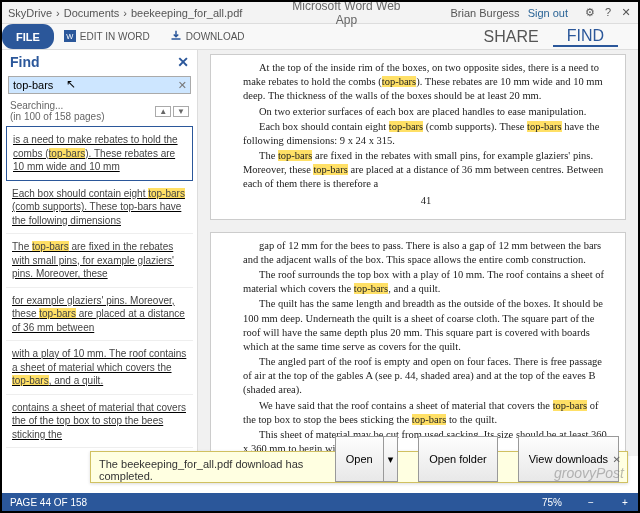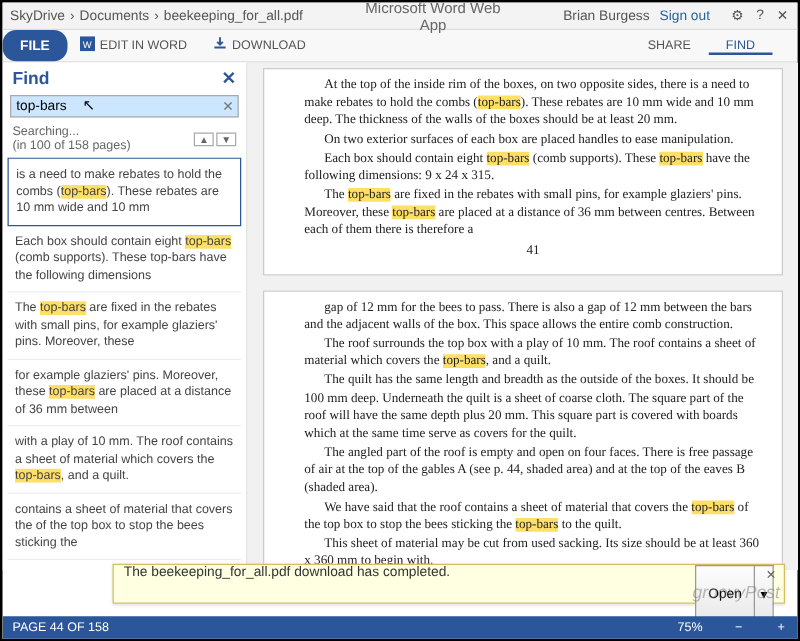--- a/index.html
+++ b/index.html
@@ -49,21 +49,21 @@
     font-weight: bold;
     border-radius: 11px;
   }
   .ribbon-btn {
     display: flex; align-items: center; gap: 4px;
     padding: 0 10px; height: 100%;
     color: #555; font-size: 10px;
   }
   .ribbon-btn svg { width: 12px; height: 12px; }
   .ribbon-spacer { flex: 1; }
-  .small-tab { padding: 0 14px; color: #555; font-size: 10px; }
+  .small-tab { padding: 0 14px; color: #555; font-size: 16px; }
   .small-tab.active { color: #2b579a; border-bottom: 2px solid #2b579a; margin-bottom: -1px; }
 
   .main { display: flex; height: 406px; }
   .find-panel {
     width: 196px; border-right: 1px solid #ddd;
     display: flex; flex-direction: column;
     background: #fff;
   }
   .find-header {
     display: flex; justify-content: space-between; align-items: center;
@@ -82,21 +82,21 @@
     position: absolute; left: 58px; top: 1px;
     font-size: 12px; pointer-events: none;
   }
   .find-clear { position: absolute; right: 4px; color: #777; cursor: pointer; }
   .find-status {
     padding: 4px 8px; font-size: 10px; color: #666;
     display: flex; justify-content: space-between; align-items: center;
   }
   .nav-arrows { display: flex; gap: 2px; }
   .nav-arrows span { border: 1px solid #aaa; padding: 0 3px; font-size: 8px; }
-  .results { flex: 1; overflow-y: auto; padding: 0 4px; }
+  .results { flex: 1; overflow-y: auto; padding: 0 4px; text-decoration: underline; }
   .result {
     padding: 6px 6px; font-size: 10px; color: #444;
     line-height: 1.35; border-bottom: 1px solid #eee;
   }
   .result.active { border: 1px solid #2b579a; }
   .hl { background: #ffe066; }
 
   .doc {
     flex: 1; overflow-y: auto; background: #f1f1f1;
     padding: 4px 12px 12px 12px;
@@ -107,21 +107,21 @@
     font-family: "Times New Roman", serif; font-size: 10.5px;
     line-height: 1.35; color: #222;
   }
   .page p { text-indent: 16px; margin: 0 0 1px 16px; }
   .page .pagenum { text-align: center; text-indent: 0; margin-top: 2px; }
 
   .dl-bar {
     position: absolute; left: 88px; right: 10px; bottom: 28px;
     height: 32px;
     background: #ffffe1; border: 1px solid #d0c060;
-    display: flex; align-items: flex-start; padding: 0 8px;
+    display: flex; align-items: flex-end; padding: 0 8px;
     font-size: 11px; gap: 20px;
     box-shadow: 0 1px 3px rgba(0,0,0,0.15);
   }
   .dl-msg { flex: 1; color: #333; }
   .dl-btn {
     background: linear-gradient(#fdfdfd,#e8e8e8);
     border: 1px solid #999; padding: 16px 10px;
     font-size: 11px; cursor: pointer;
   }
   .dl-split { display: flex; }
@@ -240,20 +240,22 @@
     </div>
   </div>
 </div>
 
 <div class="dl-bar">
   <span class="dl-msg">The beekeeping_for_all.pdf download has completed.</span>
   <div class="dl-split">
     <button class="dl-btn">Open</button>
     <button class="dl-btn caret">▾</button>
   </div>
+  <button class="dl-btn">Open folder</button>
+  <button class="dl-btn">View downloads</button>
   <span class="dl-close">✕</span>
 </div>
 
 <div class="watermark">groovyPost</div>
 
 <div class="status-bar">
   <span>PAGE 44 OF 158</span>
   <div class="zoom">
     <span>75%</span>
     <span class="zoom-ctl">−</span>

